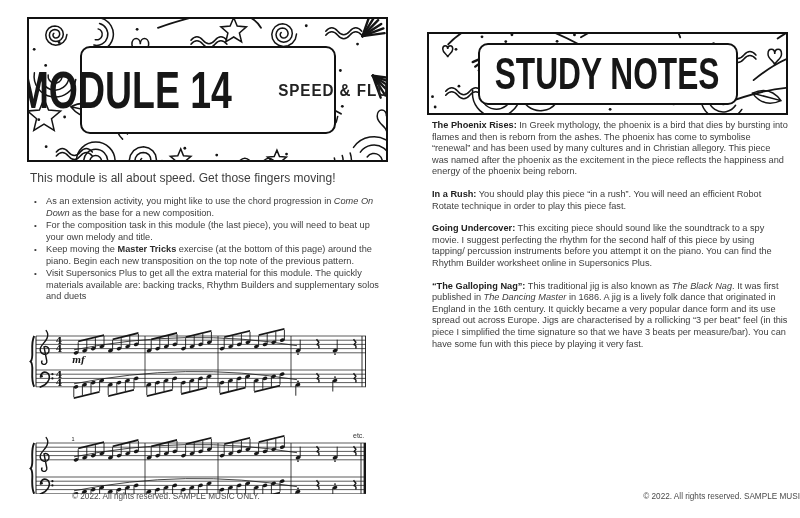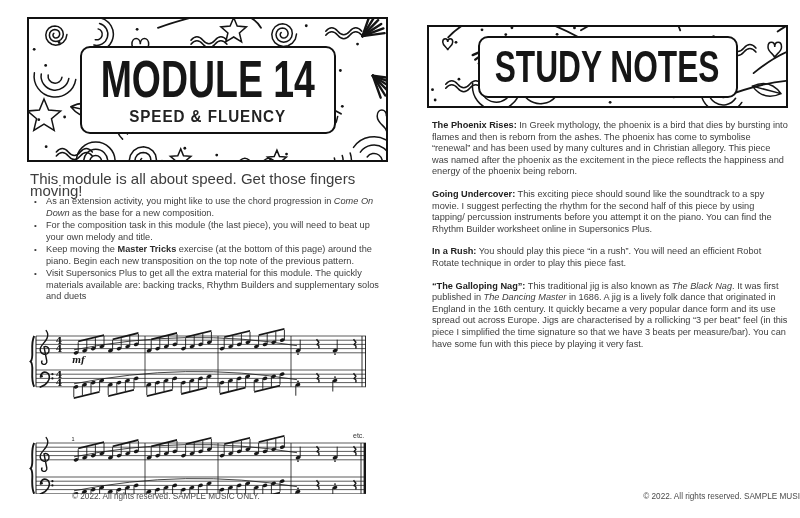--- a/index.html
+++ b/index.html
@@ -5,33 +5,33 @@
   html,body{margin:0;padding:0;background:#fff;}
   body{width:800px;height:518px;position:relative;overflow:hidden;
        font-family:"Liberation Sans","DejaVu Sans",sans-serif;color:#3d3d3d;}
   .abs{position:absolute;}
 
   
   .banner{position:absolute;border:2.5px solid #111;background:#fff;overflow:hidden;}
   .banner svg{position:absolute;left:0;top:0;width:100%;height:100%;}
   .title-box{position:absolute;left:50%;top:50%;transform:translate(-50%,-50%);
              background:#fff;border:2.5px solid #111;border-radius:10px;
-             display:flex;flex-direction:column;align-items:center;justify-content:center;
+             display:flex;flex-direction:row;align-items:center;justify-content:center;
              text-align:left;}
   .box-left{width:252px;height:84px;}
   .box-right{width:256px;height:58px;}
   .big-title{font-weight:700;color:#161616;white-space:nowrap;line-height:1;
              transform:scale(0.72,1);transform-origin:center;}
   .t-module{font-size:52px;letter-spacing:0px;}
   .t-study{font-size:44px;}
   .sub-title{font-weight:700;color:#222;font-size:16px;letter-spacing:1px;
              margin-top:3px;white-space:nowrap;transform:scale(0.95,1);}
 
   
-  .intro{left:30px;top:173px;width:358px;font-size:15px;line-height:11.5px;}
+  .intro{left:30px;top:173px;width:358px;font-size:12px;line-height:11.5px;}
   .bullets{left:34px;top:196px;width:354px;font-size:9.2px;line-height:11.5px;}
   .bullet-item{display:flex;margin:0 0 1px 0;}
   .bullet-dot{width:12px;flex:0 0 12px;font-size:8px;line-height:11.5px;color:#3d3d3d;}
   .bullet-text{flex:1;}
   .bullet-text i{font-style:italic;}
   .bullet-text b{font-weight:700;color:#2e2e2e;}
 
   
   .notes-flow{left:432px;top:120px;width:357px;font-size:9.2px;line-height:11.6px;}
   .para{margin:0 0 11px 0;}
@@ -498,21 +498,21 @@
     <line x1="304.8" y1="161.5" x2="304.8" y2="172.5" stroke="#161616" stroke-width="0.9"></line>
     <circle cx="307" cy="158.1" r="0.9" fill="#161616"></circle>
     <path d="M325.5,154.2 L327.9,157.2 L326,159.6 Q328.9,160.4 327.7,163.4" stroke="#161616" stroke-width="1.4" fill="none" stroke-linejoin="round"></path>
     <path d="M46,164.8 Q157.5,142.5 269,160.70000000000002" stroke="#161616" stroke-width="0.8" fill="none"></path>
     <text x="325" y="112" font-size="7" fill="#333">etc.</text>
     <text x="45" y="115" font-size="5.5" fill="#161616" text-anchor="middle">1</text>
   </svg>
 
 <div class="abs footer footer-left">© 2022. All rights reserved. SAMPLE MUSIC ONLY.</div>
 
-<div class="banner" style="left:427px;top:25px;width:357px;height:79px;">
+<div class="banner" style="left:427px;top:32px;width:357px;height:79px;">
   <svg id="doodle-right" viewBox="0 0 357 79">
       <g stroke="#141414" fill="none" stroke-width="1.5" stroke-linecap="round">
         <path d="M151.93968399614096,3.335360866272822 q81.76040378399193,-49.435929181054235 99.26101058721542,0" stroke-width="1.8"></path>
         <path d="M294.9206222500652,69.76873129745945 q87.03970904927701,-32.23864824511111 104.45975052192807,0" stroke-width="1.8"></path>
         <path d="M324.5948360727634,46.12955075758509 q69.75481934379786,-57.5746180023998 123.7688666395843,0" stroke-width="1.8"></path>
         <path d="M19.167026599869132,10.293230784824118 q44.489931990392506,-46.663353061303496 130.5269619449973,0" stroke-width="1.8"></path>
         <path d="M348.6277355805505,4.544353681150824 q57.29486018884927,-39.97895850799978 100.88855963200331,0" stroke-width="1.8"></path>
         <path d="M13.741106858011335,15.052090632263571 c0,-4.545417907764204 4.999959698540625,-4.545417907764204 4.999959698540625,0
     c0,-4.545417907764204 4.999959698540625,-4.545417907764204 4.999959698540625,0 c0,4.090876116987784 -4.999959698540625,5.454501489317044 -4.999959698540625,8.181752233975567
     c0,-2.727250744658522 -4.999959698540625,-4.090876116987784 -4.999959698540625,-8.181752233975567 z"></path>
@@ -579,18 +579,18 @@
         <circle cx="284.5514836977236" cy="9.644712657900527" r="1.4" fill="#141414" stroke="none"></circle>
       </g>
     </svg>
   <div class="title-box box-right">
     <div class="big-title t-study">STUDY NOTES</div>
   </div>
 </div>
 
 <div class="abs notes-flow" id="notes-flow">
     <div class="para"><b class="plabel">The Phoenix Rises:</b> In Greek mythology, the phoenix is a bird that dies by bursting into flames and then is reborn from the ashes. The phoenix has come to symbolise “renewal” and has been used by many cultures and in Christian allegory. This piece was named after the phoenix as the excitement in the piece reflects the happiness and energy of the phoenix being reborn.</div>
+    <div class="para"><b class="plabel">In a Rush:</b> You should play this piece “in a rush”. You will need an efficient Robot Rotate technique in order to play this piece fast.</div>
     <div class="para"><b class="plabel">Going Undercover:</b> This exciting piece should sound like the soundtrack to a spy movie. I suggest perfecting the rhythm for the second half of this piece by using tapping/ percussion instruments before you attempt it on the piano. You can find the Rhythm Builder worksheet online in Supersonics Plus.</div>
-    <div class="para"><b class="plabel">In a Rush:</b> You should play this piece “in a rush”. You will need an efficient Robot Rotate technique in order to play this piece fast.</div>
     <div class="para"><b class="plabel">“The Galloping Nag”:</b> This traditional jig is also known as <i>The Black Nag</i>. It was first published in <i>The Dancing Master</i> in 1686. A jig is a lively folk dance that originated in England in the 16th century. It quickly became a very popular dance form and its use spread out across Europe. Jigs are characterised by a rollicking “3 per beat” feel (in this piece I simplified the time signature so that we have 3 beats per measure/bar). You can have some fun with this piece by playing it very fast.</div>
   </div>
 
 <div class="abs footer footer-right">© 2022. All rights reserved. SAMPLE MUSIC ONLY.</div>
 
 </body></html>

